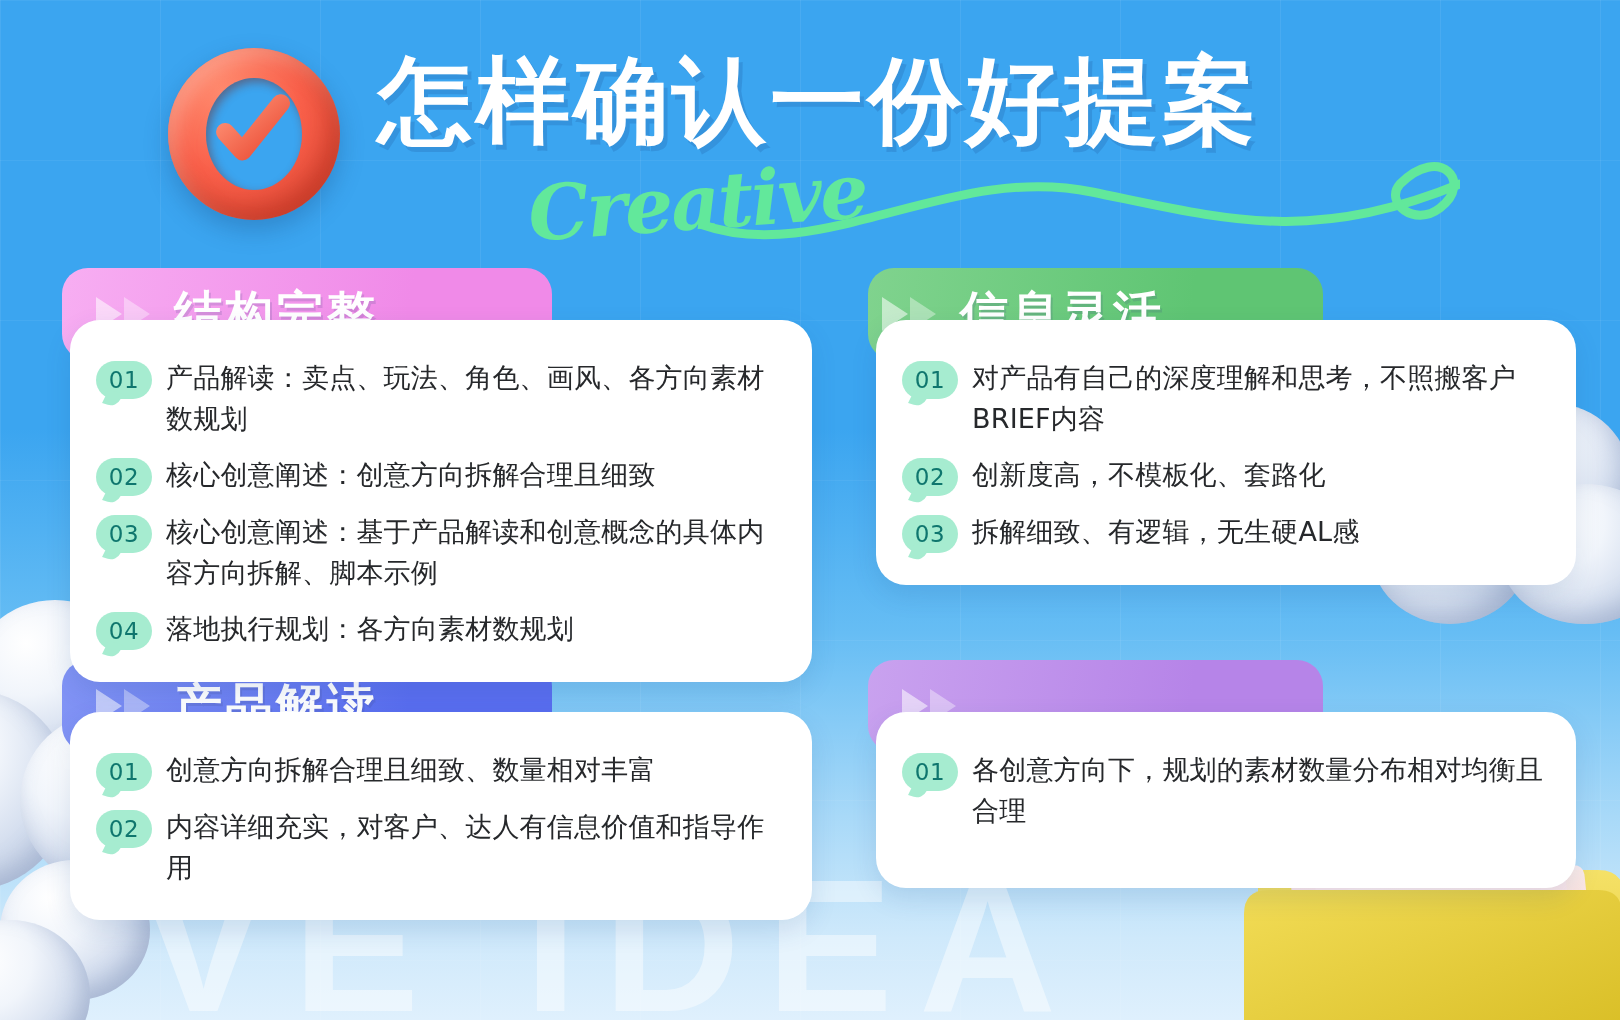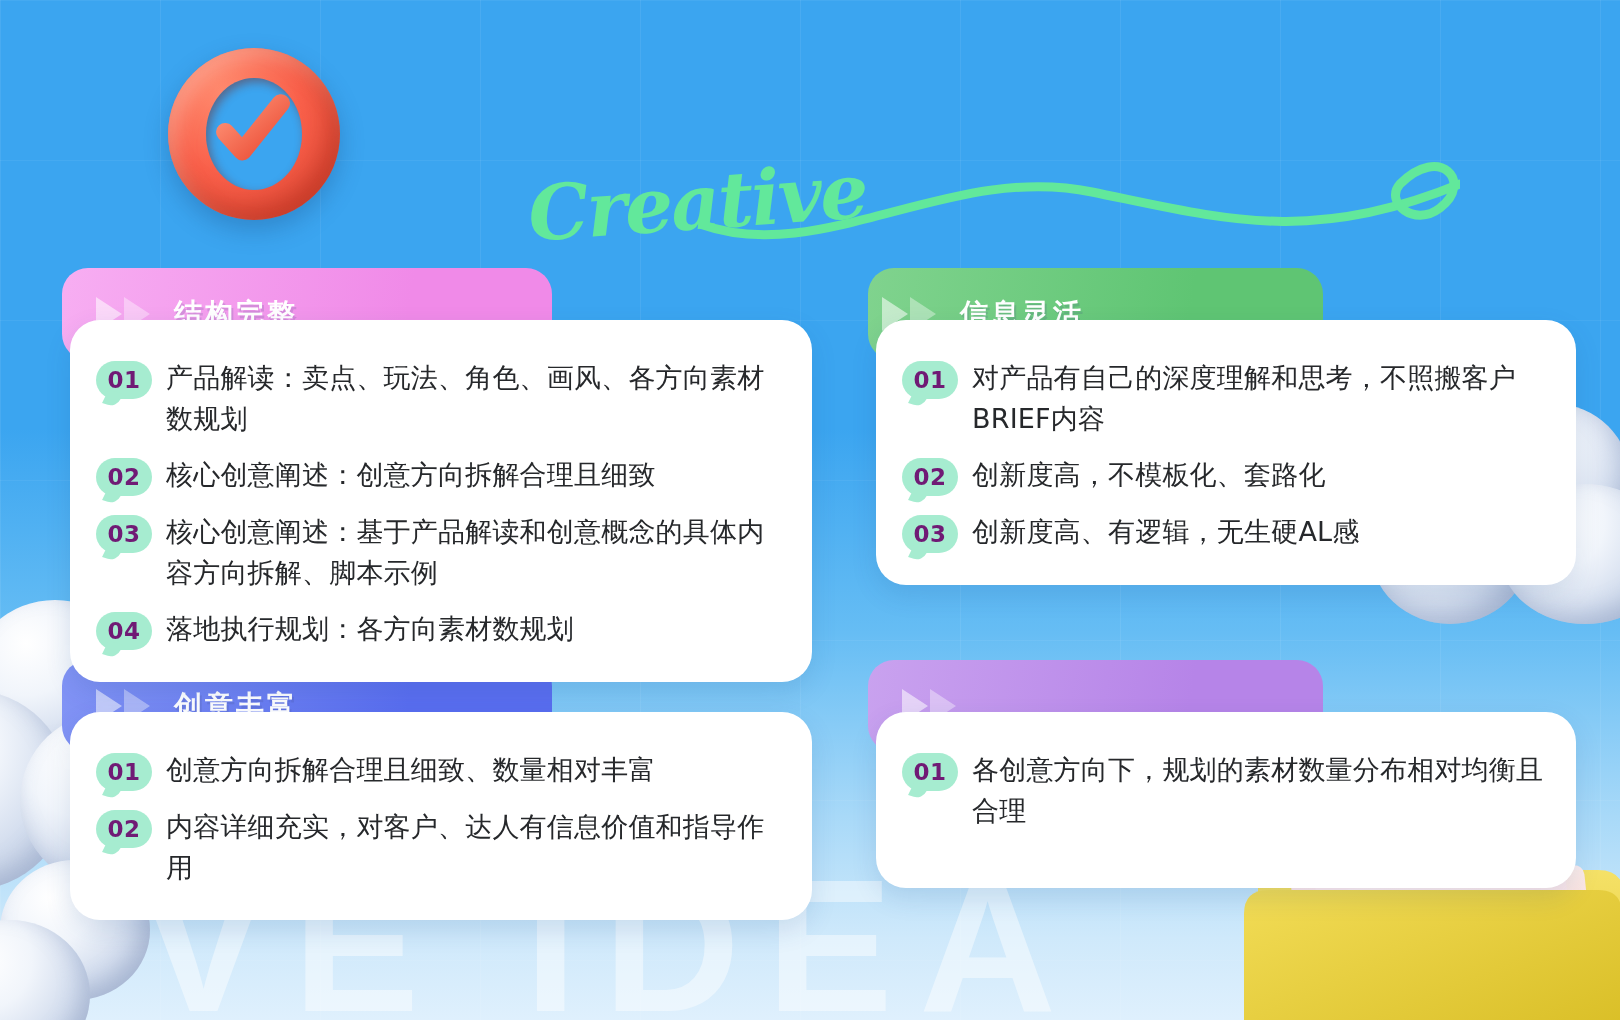--- a/index.html
+++ b/index.html
@@ -171,21 +171,21 @@
     padding-left: 32px;
     z-index: 1;
   }
   .card-head .chev {
     width: 62px;
     height: 40px;
     margin-right: 18px;
     flex: none;
   }
   .card-head .head-title {
-    font-size: 28px;
+    font-size: 48px;
     font-weight: 700;
     color: #ffffff;
     letter-spacing: 3px;
     text-shadow: 2px 3px 0 rgba(60,70,130,.17);
     font-family: "DejaVu Sans", "Liberation Sans", sans-serif;
     white-space: nowrap;
   }
 
   .card-body {
     position: absolute;
@@ -227,22 +227,22 @@
     width: 15px;
     height: 15px;
     background: #a6ecd0;
     border-radius: 0 0 9px 0;
     transform: rotate(18deg) skewX(-8deg);
   }
   .num-bubble span {
     position: relative;
     z-index: 2;
     font-size: 23px;
-    font-weight: 700;
-    color: #701a75;
+    font-weight: 400;
+    color: #0f766e;
     letter-spacing: .5px;
     font-family: "DejaVu Sans", "Liberation Sans", sans-serif;
   }
 
   .item-text {
     font-size: 27px;
     line-height: 1.5;
     color: #26282b;
     font-weight: 500;
     letter-spacing: .2px;
@@ -318,20 +318,21 @@
         <defs>
           <linearGradient id="tickG" x1="0" y1="0" x2="1" y2="1">
             <stop offset="0%" stop-color="#ff9478"></stop>
               <stop offset="100%" stop-color="#ea4a33"></stop>
           </linearGradient>
         </defs>
         <path d="M22 52 L40 72 L80 22" stroke="url(#tickG)" stroke-width="19" stroke-linecap="round" stroke-linejoin="round" fill="none"></path>
       </svg>
     </div>
 
+    <div class="title">怎样确认一份好提案</div>
 
     <svg class="swoosh" viewBox="0 0 760 110">
       <path d="M0 74 C120 118 250 12 392 42 C520 68 610 96 760 34" stroke="#62e89b" stroke-width="9" fill="none" stroke-linecap="round"></path>
       <path d="M700 34 c40-40 74-2 40 24 c-26 20-56-6-40-24 z" stroke="#62e89b" stroke-width="9" fill="none"></path>
     </svg>
 
     <div class="script">Creative</div>
   </div>
 
   <div class="card" id="card-structure">
@@ -388,32 +389,32 @@
       <div class="list-item">
         <div class="num-bubble">
             <span>02</span>
           </div>
         <div class="item-text">创新度高，不模板化、套路化</div>
       </div>
       <div class="list-item">
         <div class="num-bubble">
             <span>03</span>
           </div>
-        <div class="item-text">创新度高、有逻辑，无生硬AL感</div>
+        <div class="item-text">拆解细致、有逻辑，无生硬AL感</div>
       </div>
     </div>
   </div>
 
   <div class="card" id="card-creative">
     <div class="card-head" style="background: linear-gradient(100deg, rgb(130, 148, 245) 0%, rgb(90, 110, 240) 70%);">
       <svg class="chev" viewBox="0 0 62 40">
         <path d="M2 3 L28 20 L2 37 Z" fill="rgba(255,255,255,.55)"></path>
         <path d="M30 3 L56 20 L30 37 Z" fill="rgba(255,255,255,.38)"></path>
       </svg>
-      <div class="head-title">创意丰富</div>
+      <div class="head-title">产品解读</div>
     </div>
     <div class="card-body">
       <div class="list-item">
         <div class="num-bubble">
             <span>01</span>
           </div>
         <div class="item-text">创意方向拆解合理且细致、数量相对丰富</div>
       </div>
       <div class="list-item">
         <div class="num-bubble">

